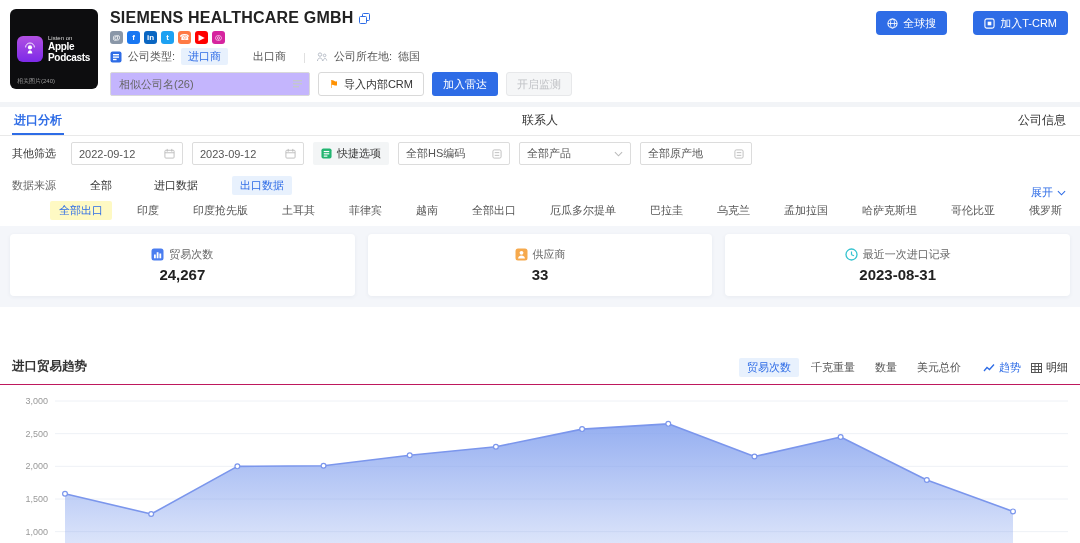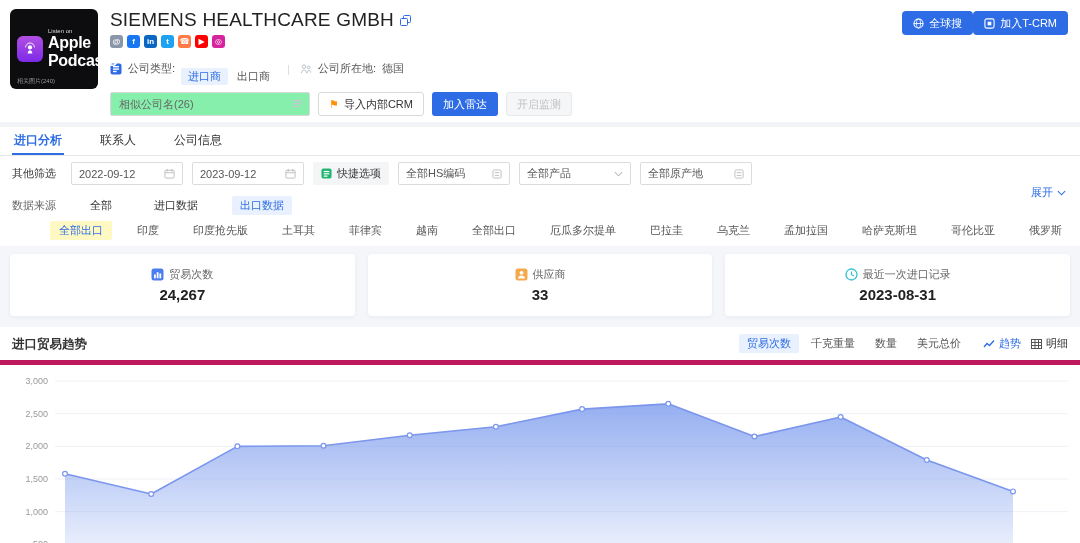--- a/index.html
+++ b/index.html
@@ -9,52 +9,52 @@
 
   
   .company-header { display:flex; padding:9px 10px 6px 10px; position:relative; background:#fff; }
   .logo { width:88px; height:80px; background:#0d0d0f; border-radius:6px; color:#fff;
           display:flex; flex-direction:column; justify-content:center; padding:6px 7px; position:relative; flex:none; }
   .logo-top { display:flex; align-items:center; gap:5px; }
   .pod-badge { width:26px; height:26px; border-radius:6px; flex:none;
                background:linear-gradient(180deg,#b150e2,#7d2ae8); display:flex; align-items:center; justify-content:center; }
   .pod-badge svg { display:block; }
   .logo-text1 { font-size:6px; color:#ddd; }
-  .logo-text2 { font-size:16px; font-weight:bold; color:#fff; letter-spacing:-0.3px; }
+  .logo-text2 { font-size:10px; font-weight:bold; color:#fff; letter-spacing:-0.3px; }
   .logo-caption { position:absolute; left:7px; bottom:3px; font-size:6px; color:#9a9a9a; }
 
   .company-info { margin-left:12px; display:flex; flex-direction:column; gap:3px; }
   .title-row { display:flex; align-items:center; gap:6px; }
-  .company-title { font-size:19px; font-weight:normal; color:#222; letter-spacing:0.2px; }
+  .company-title { font-size:16px; font-weight:bold; color:#222; letter-spacing:0.2px; }
   .social-row { display:flex; gap:4px; margin-top:1px; }
   .social-icon { width:13px; height:13px; border-radius:3px; color:#fff; font-size:8px; font-weight:bold;
                  display:flex; align-items:center; justify-content:center; cursor:pointer; }
   .meta-row { display:flex; align-items:center; gap:6px; font-size:11px; color:#555; margin-top:1px; }
   .meta-label { color:#555; }
   .tag { padding:1px 7px; border-radius:2px; font-size:11px; color:#555; }
   .tag.active { background:#e8f1fd; color:#2e6ce6; }
   .meta-divider { color:#ddd; padding:0 4px; }
   .link-blue { color:#2e6ce6; cursor:pointer; }
   .url-text { color:#444; }
   .action-row { display:flex; align-items:center; gap:8px; margin-top:4px; }
   .similar-input { width:200px; height:24px; border:1px solid #d9d9d9; border-radius:2px; font-size:11px;
-                   color:#666; padding:0 22px 0 8px; display:flex; align-items:center; position:relative; background:#86efac; }
+                   color:#666; padding:0 22px 0 8px; display:flex; align-items:center; position:relative; background:#c4b5fd; }
   .similar-input .right-ic { position:absolute; right:6px; top:5px; }
   .btn { height:24px; border-radius:3px; font-size:11px; display:inline-flex; align-items:center; gap:5px;
          padding:0 10px; cursor:pointer; border:1px solid transparent; background:#fff; }
   .btn-plain { border-color:#d9d9d9; color:#333; }
   .btn-primary { background:#2e6ce6; color:#fff; }
   .btn-disabled { background:#f5f6f7; color:#c0c2c6; border-color:#e7e8ea; }
   .flag-glyph { color:#ff9100; font-size:11px; }
-  .header-actions { position:absolute; top:11px; right:12px; display:flex; gap:0; }
+  .header-actions { position:absolute; top:11px; right:12px; display:flex; gap:26px; }
   .header-actions .btn { border-radius:4px; }
 
   
   .band { height:5px; background:#f2f4f7; }
-  .main-tabs { display:flex; gap:34px; padding:0 12px; height:29px; border-bottom:1px solid #e9e9e9; background:#fff; }
+  .main-tabs { display:flex; gap:34px; padding:0 12px; height:29px; border-bottom:1px solid #e9e9e9; background:#fff;justify-content:space-between; }
   .main-tabs .tab { font-size:12px; color:#333; display:flex; align-items:center; cursor:pointer;
                     border-bottom:2px solid transparent; padding:0 2px; }
   .main-tabs .tab.active { color:#2e6ce6; border-bottom-color:#2e6ce6; font-weight:bold; }
 
   
   .filter-row { display:flex; align-items:center; gap:9px; padding:6px 12px; font-size:11px; }
   .filter-label { color:#333; margin-right:6px; }
   .input-box { height:23px; border:1px solid #dcdcdc; border-radius:2px; background:#fff; color:#555;
                display:flex; align-items:center; justify-content:space-between; padding:0 7px; cursor:pointer; }
   .date-box { width:112px; }
@@ -76,21 +76,21 @@
 
   
   .stats-band { background:#f4f6fa; padding:8px 10px 11px; display:flex; gap:13px; }
   .stat-card { flex:1; background:#fff; border-radius:4px; box-shadow:0 1px 4px rgba(30,50,90,0.06);
                display:flex; flex-direction:column; align-items:center; justify-content:center; height:62px; gap:4px; }
   .stat-label { display:flex; align-items:center; gap:5px; font-size:11px; color:#666; }
   .stat-value { font-size:15px; font-weight:bold; color:#222; }
 
   
   .chart-section { background:#fff; padding-top:7px; }
-  .chart-header { display:flex; align-items:flex-end; padding:0 12px 7px; border-bottom:5px solid #be185d; }
+  .chart-header { display:flex; align-items:flex-start; padding:0 12px 7px; border-bottom:1px solid #be185d;margin-top:44px; }
   .chart-title { font-size:12.5px; color:#333; font-weight:bold; }
   .chart-toolbar { margin-left:auto; display:flex; align-items:center; gap:4px; font-size:11px; }
   .metric-tab { padding:2px 8px; border-radius:2px; color:#555; cursor:pointer; }
   .metric-tab.active { background:#e8f1fd; color:#2e6ce6; }
   .view-tabs { display:flex; align-items:center; gap:10px; margin-left:10px; }
   .view-tab { display:flex; align-items:center; gap:4px; color:#333; cursor:pointer; }
   .view-tab.active { color:#2e6ce6; }
   #trend-chart { display:block; width:1080px; height:233px; font-family:inherit; }
 
   svg.ic { display:block; }
@@ -153,21 +153,21 @@
         </div>
 
       <div class="meta-row">
         <svg class="ic" width="12" height="12" viewBox="0 0 12 12">
             <rect x="0.5" y="0.5" width="11" height="11" rx="2" fill="#2e6ce6"></rect>
             <rect x="3" y="3" width="6" height="1.4" fill="#fff"></rect>
             <rect x="3" y="5.4" width="6" height="1.4" fill="#fff"></rect>
             <rect x="3" y="7.8" width="3.6" height="1.4" fill="#fff"></rect>
           </svg>
         <span class="meta-label">公司类型:</span>
-        <span style="display:flex;gap:2px;margin-top:16px;">
+        <span style="display:flex;gap:18px;">
 
         <span class="tag active">进口商</span>
             <span class="tag">出口商</span>
           </span>
         <span class="meta-divider">|</span>
         <svg class="ic" width="12" height="12" viewBox="0 0 12 12">
             <circle cx="4" cy="3.6" r="1.7" fill="none" stroke="#b9bfc9"></circle>
             <path d="M1.4 10 C1.8 7.6 3 7 4 7 C5 7 6.2 7.6 6.6 10" fill="none" stroke="#b9bfc9"></path>
             <circle cx="8.6" cy="4.4" r="1.3" fill="none" stroke="#b9bfc9"></circle>
             <path d="M7.4 9.6 C7.7 7.9 8.3 7.4 9 7.4 C9.8 7.4 10.4 7.9 10.7 9.6" fill="none" stroke="#b9bfc9"></path>

